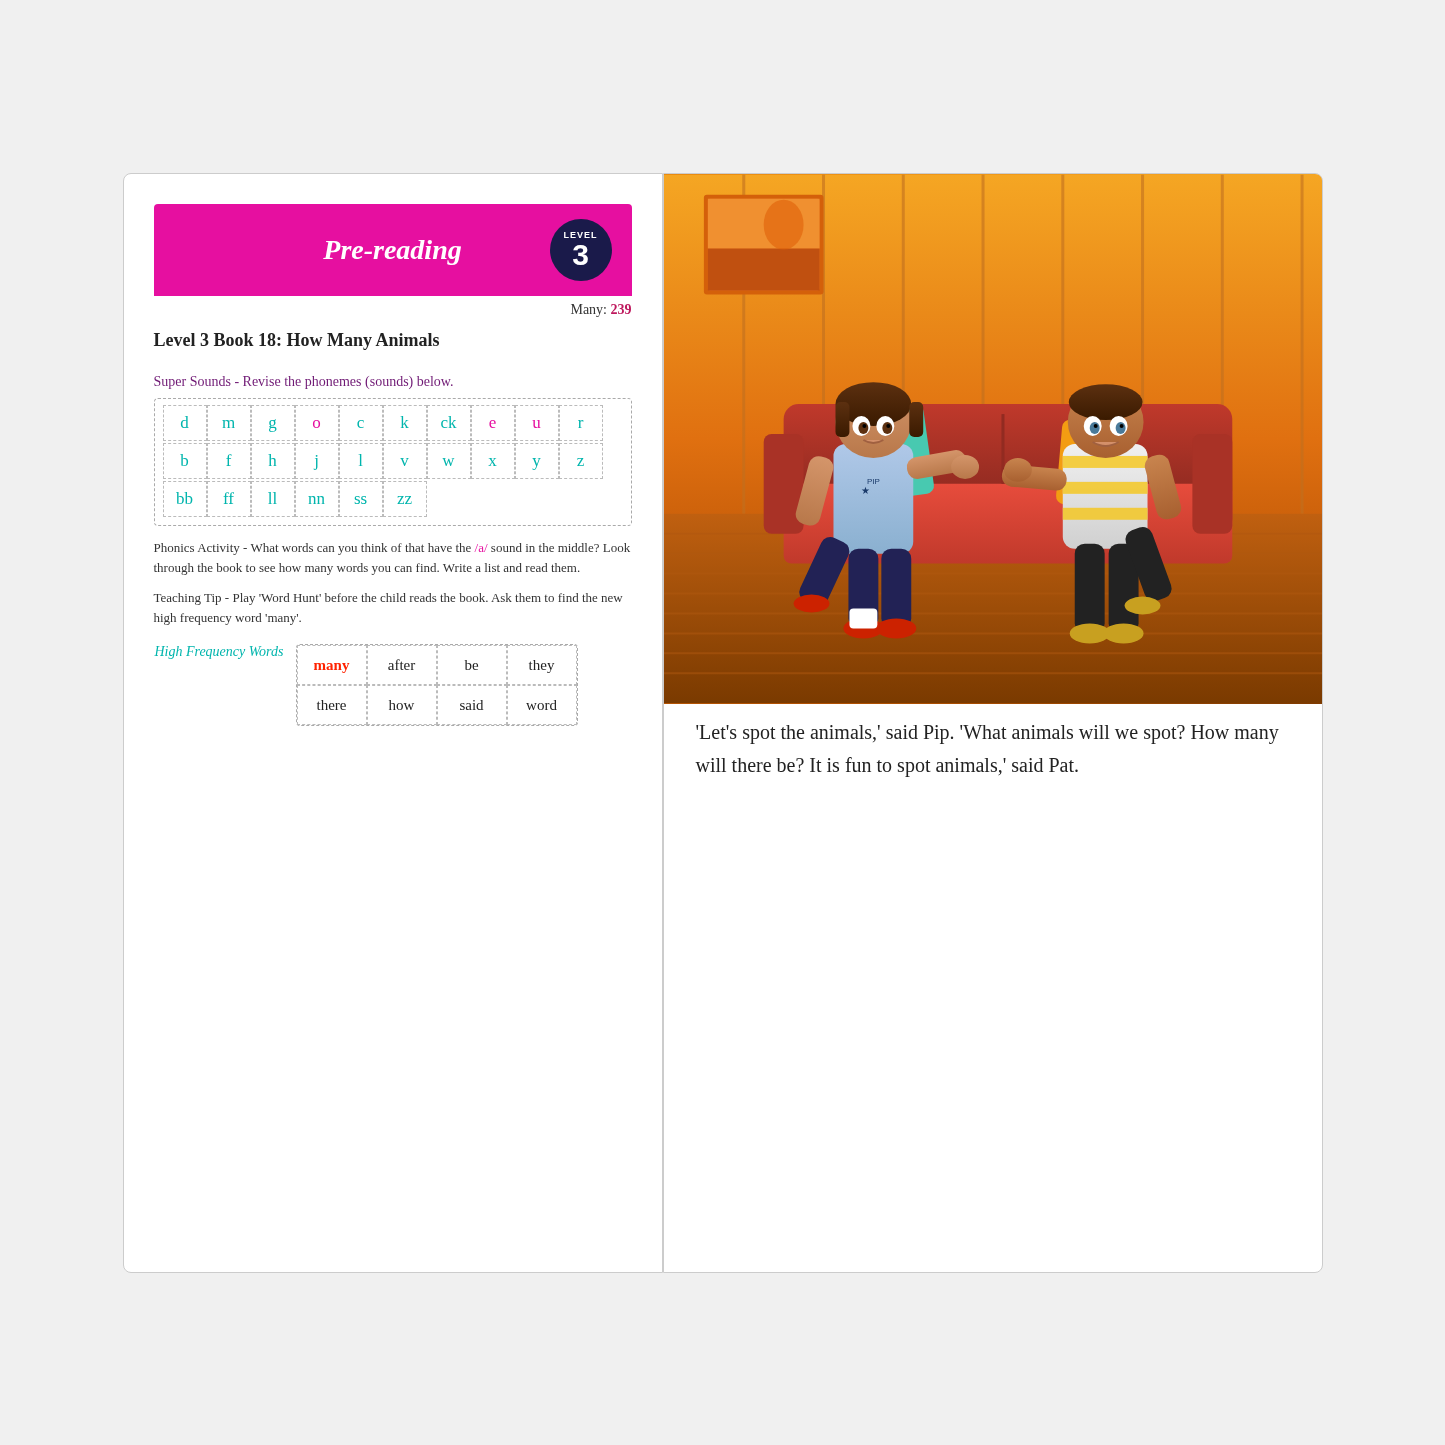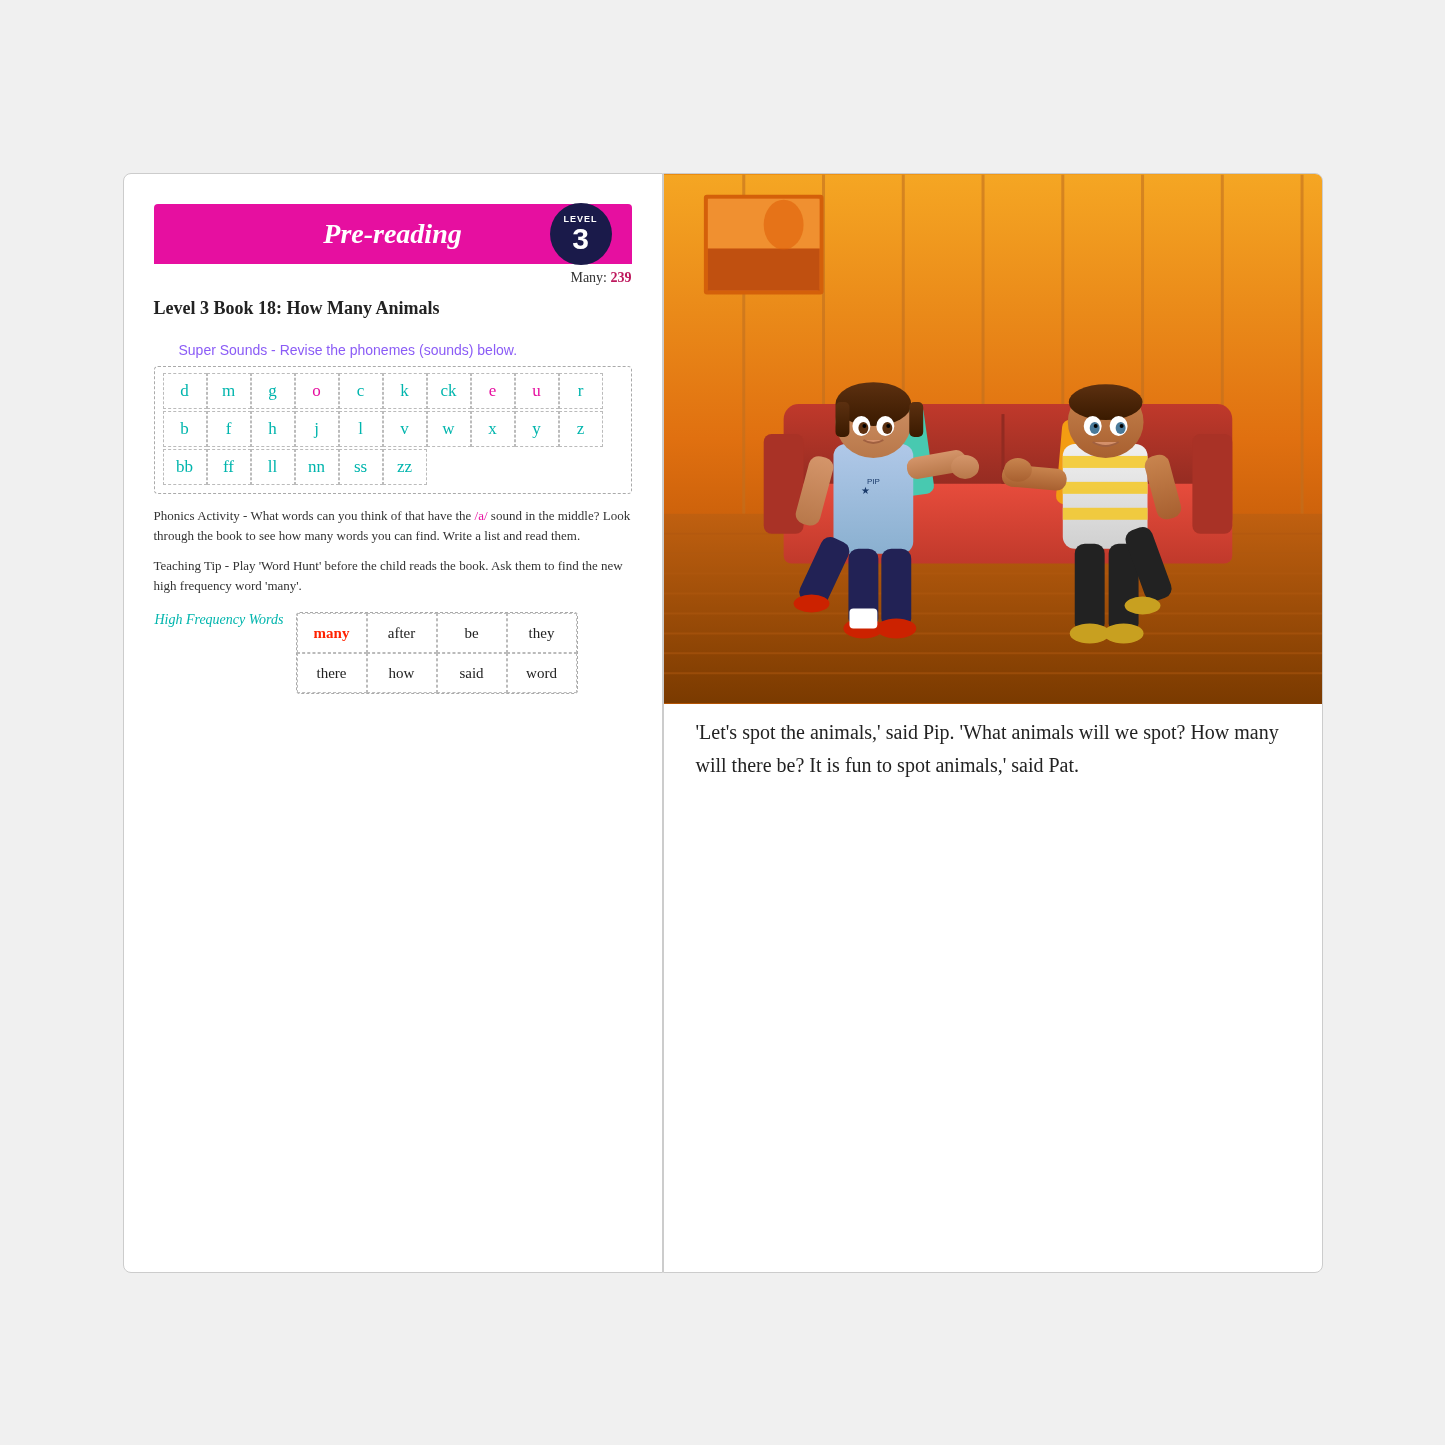--- a/index.html
+++ b/index.html
@@ -34,21 +34,21 @@
       border-radius: 0 8px 8px 0;
       display: flex;
       flex-direction: column;
       overflow: hidden;
     }
 
     
     .header-bar {
       background: #e60fa0;
       border-radius: 4px 4px 0 0;
-      padding: 14px 20px;
+      padding: 30px 20px;
       display: flex;
       align-items: center;
       justify-content: center;
       position: relative;
       margin-bottom: 0;
     }
     .header-title {
       font-size: 28px;
       font-style: italic;
       font-weight: bold;
@@ -100,24 +100,23 @@
     .book-title {
       font-size: 18px;
       font-weight: bold;
       color: #222;
       margin-top: 12px;
       margin-bottom: 23px;
       font-family: 'Comic Sans MS', cursive;
     }
     .section-label {
       font-size: 14px;
-      color: #8b5cf6;
+      color: #701a75;
       margin-bottom: 8px;
-      font-family: Liberation Sans, sans-serif;
-      margin-left: 25px;
+      font-family: Liberation Serif, serif;
     }
     
     .phoneme-grid {
       border: 1.5px dashed #aaa;
       border-radius: 4px;
       padding: 6px 8px;
       margin-bottom: 12px;
     }
     .phoneme-row {
       display: flex;

